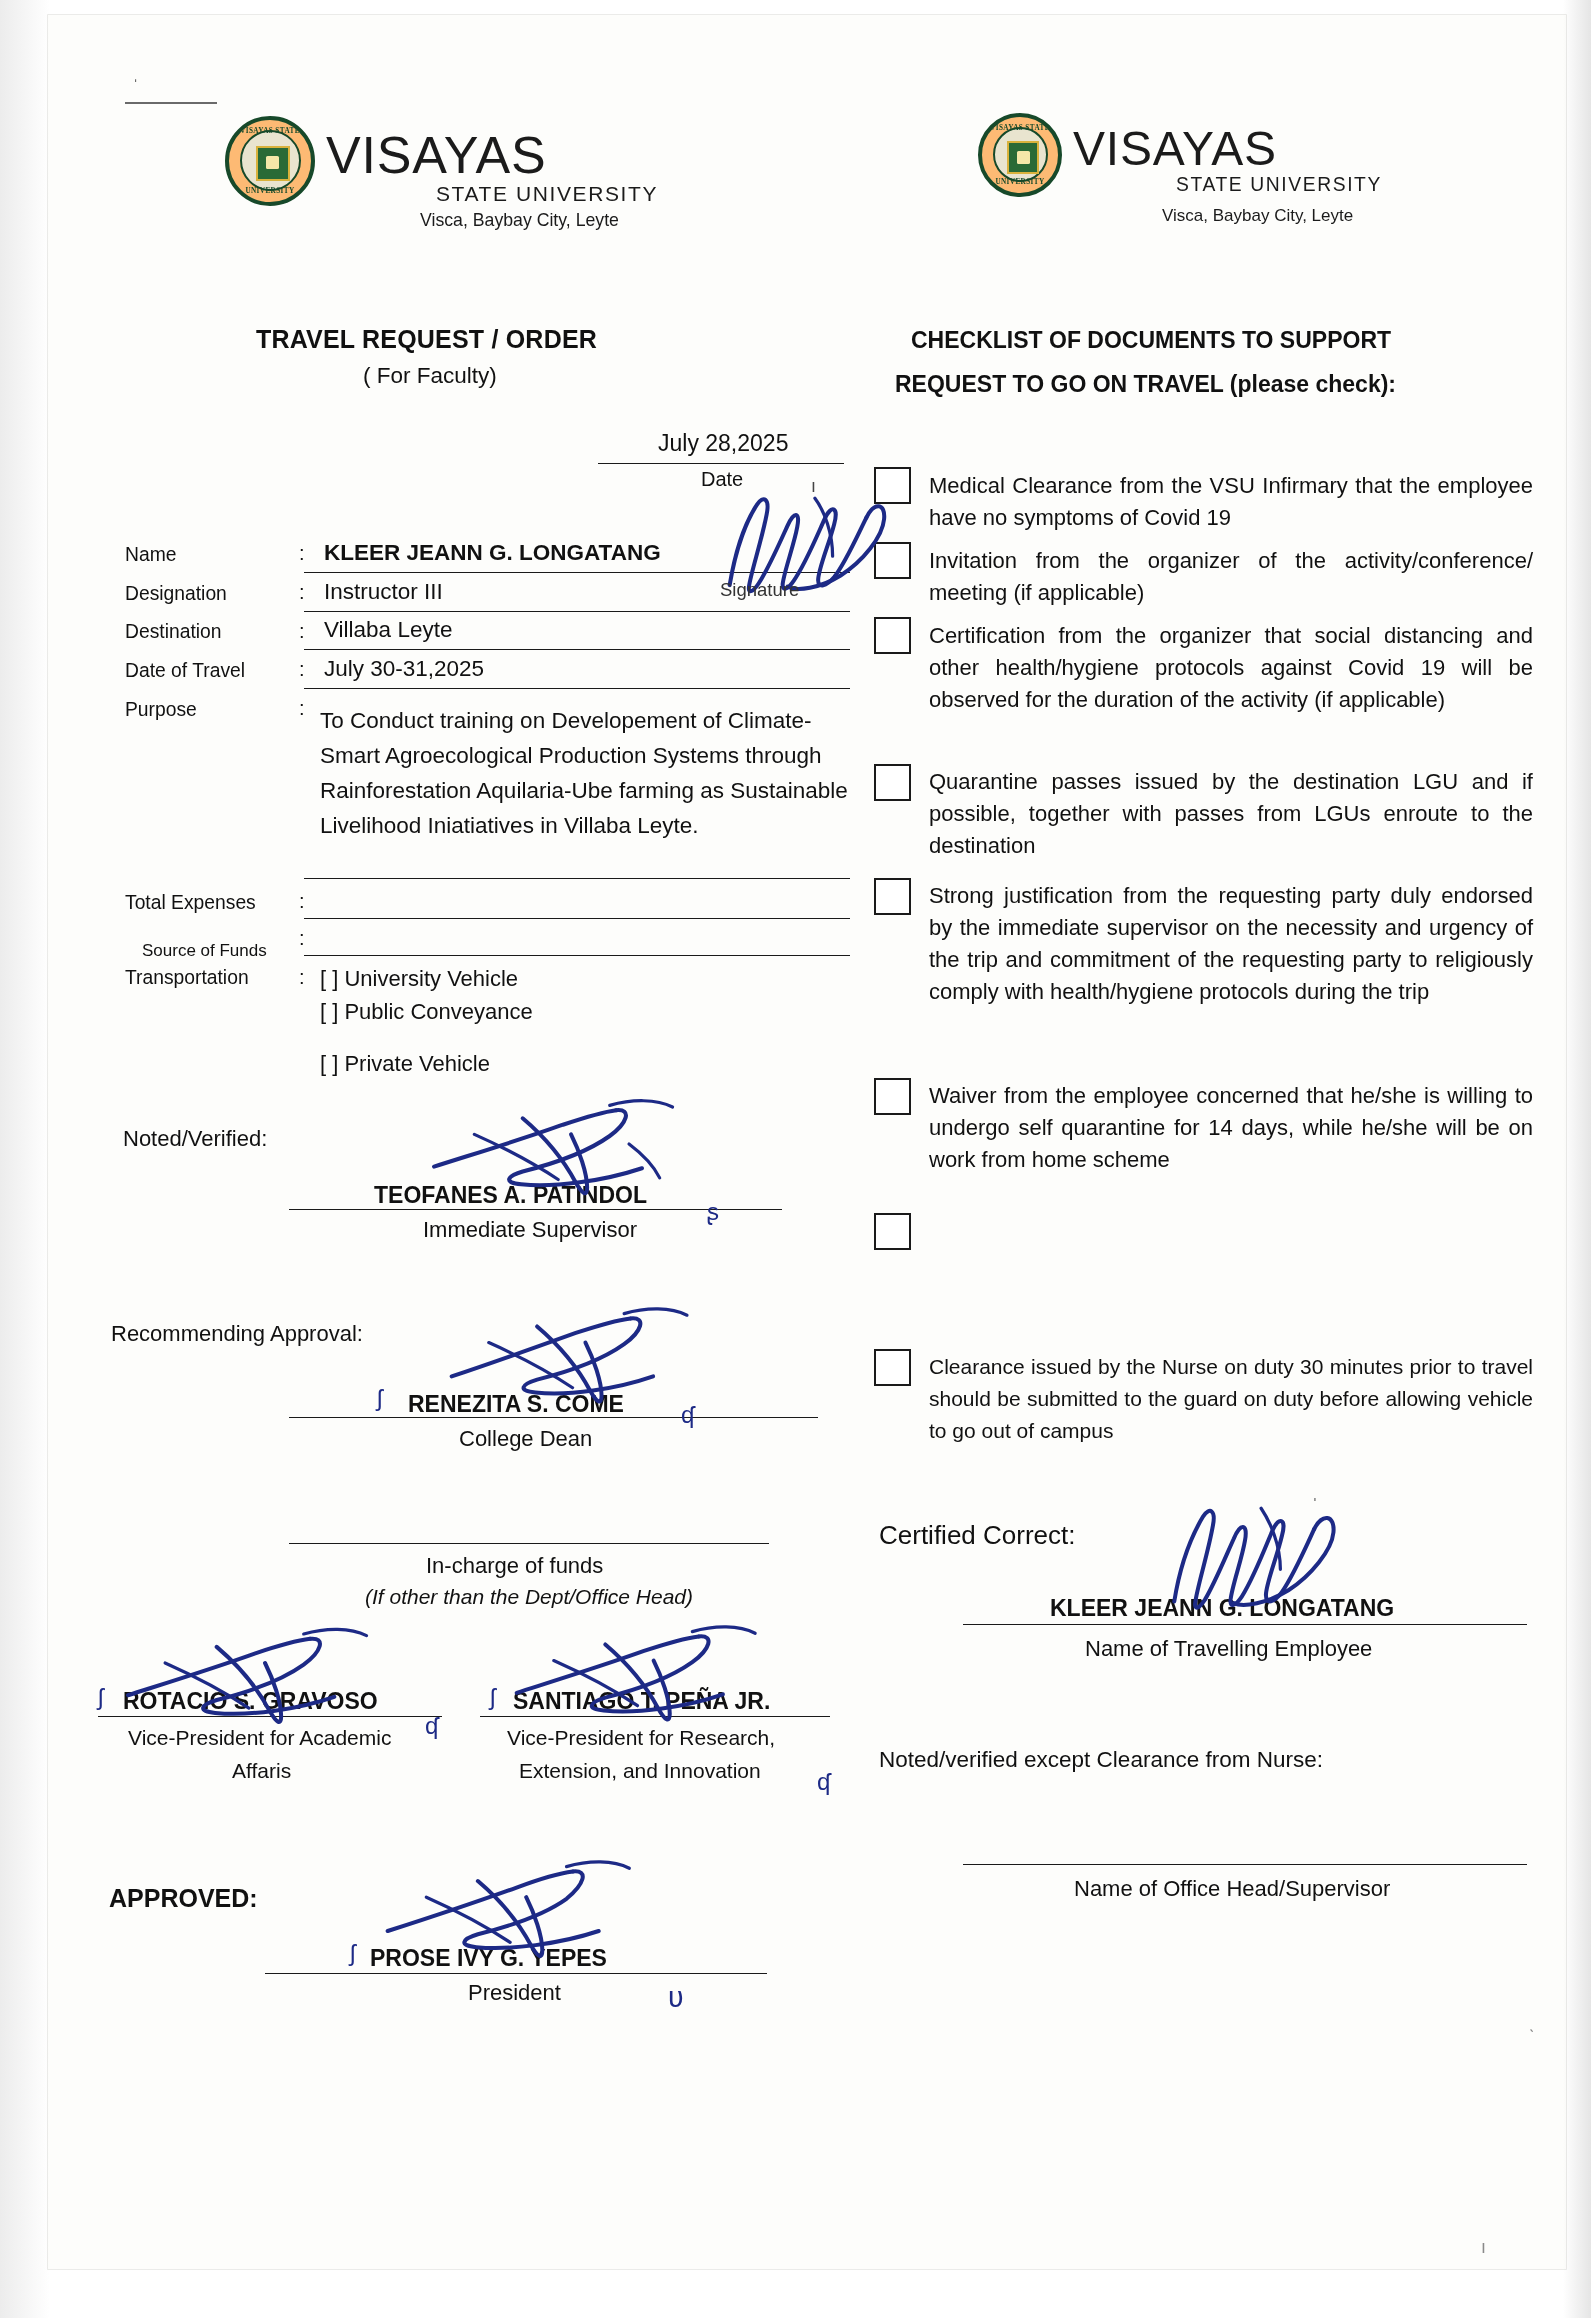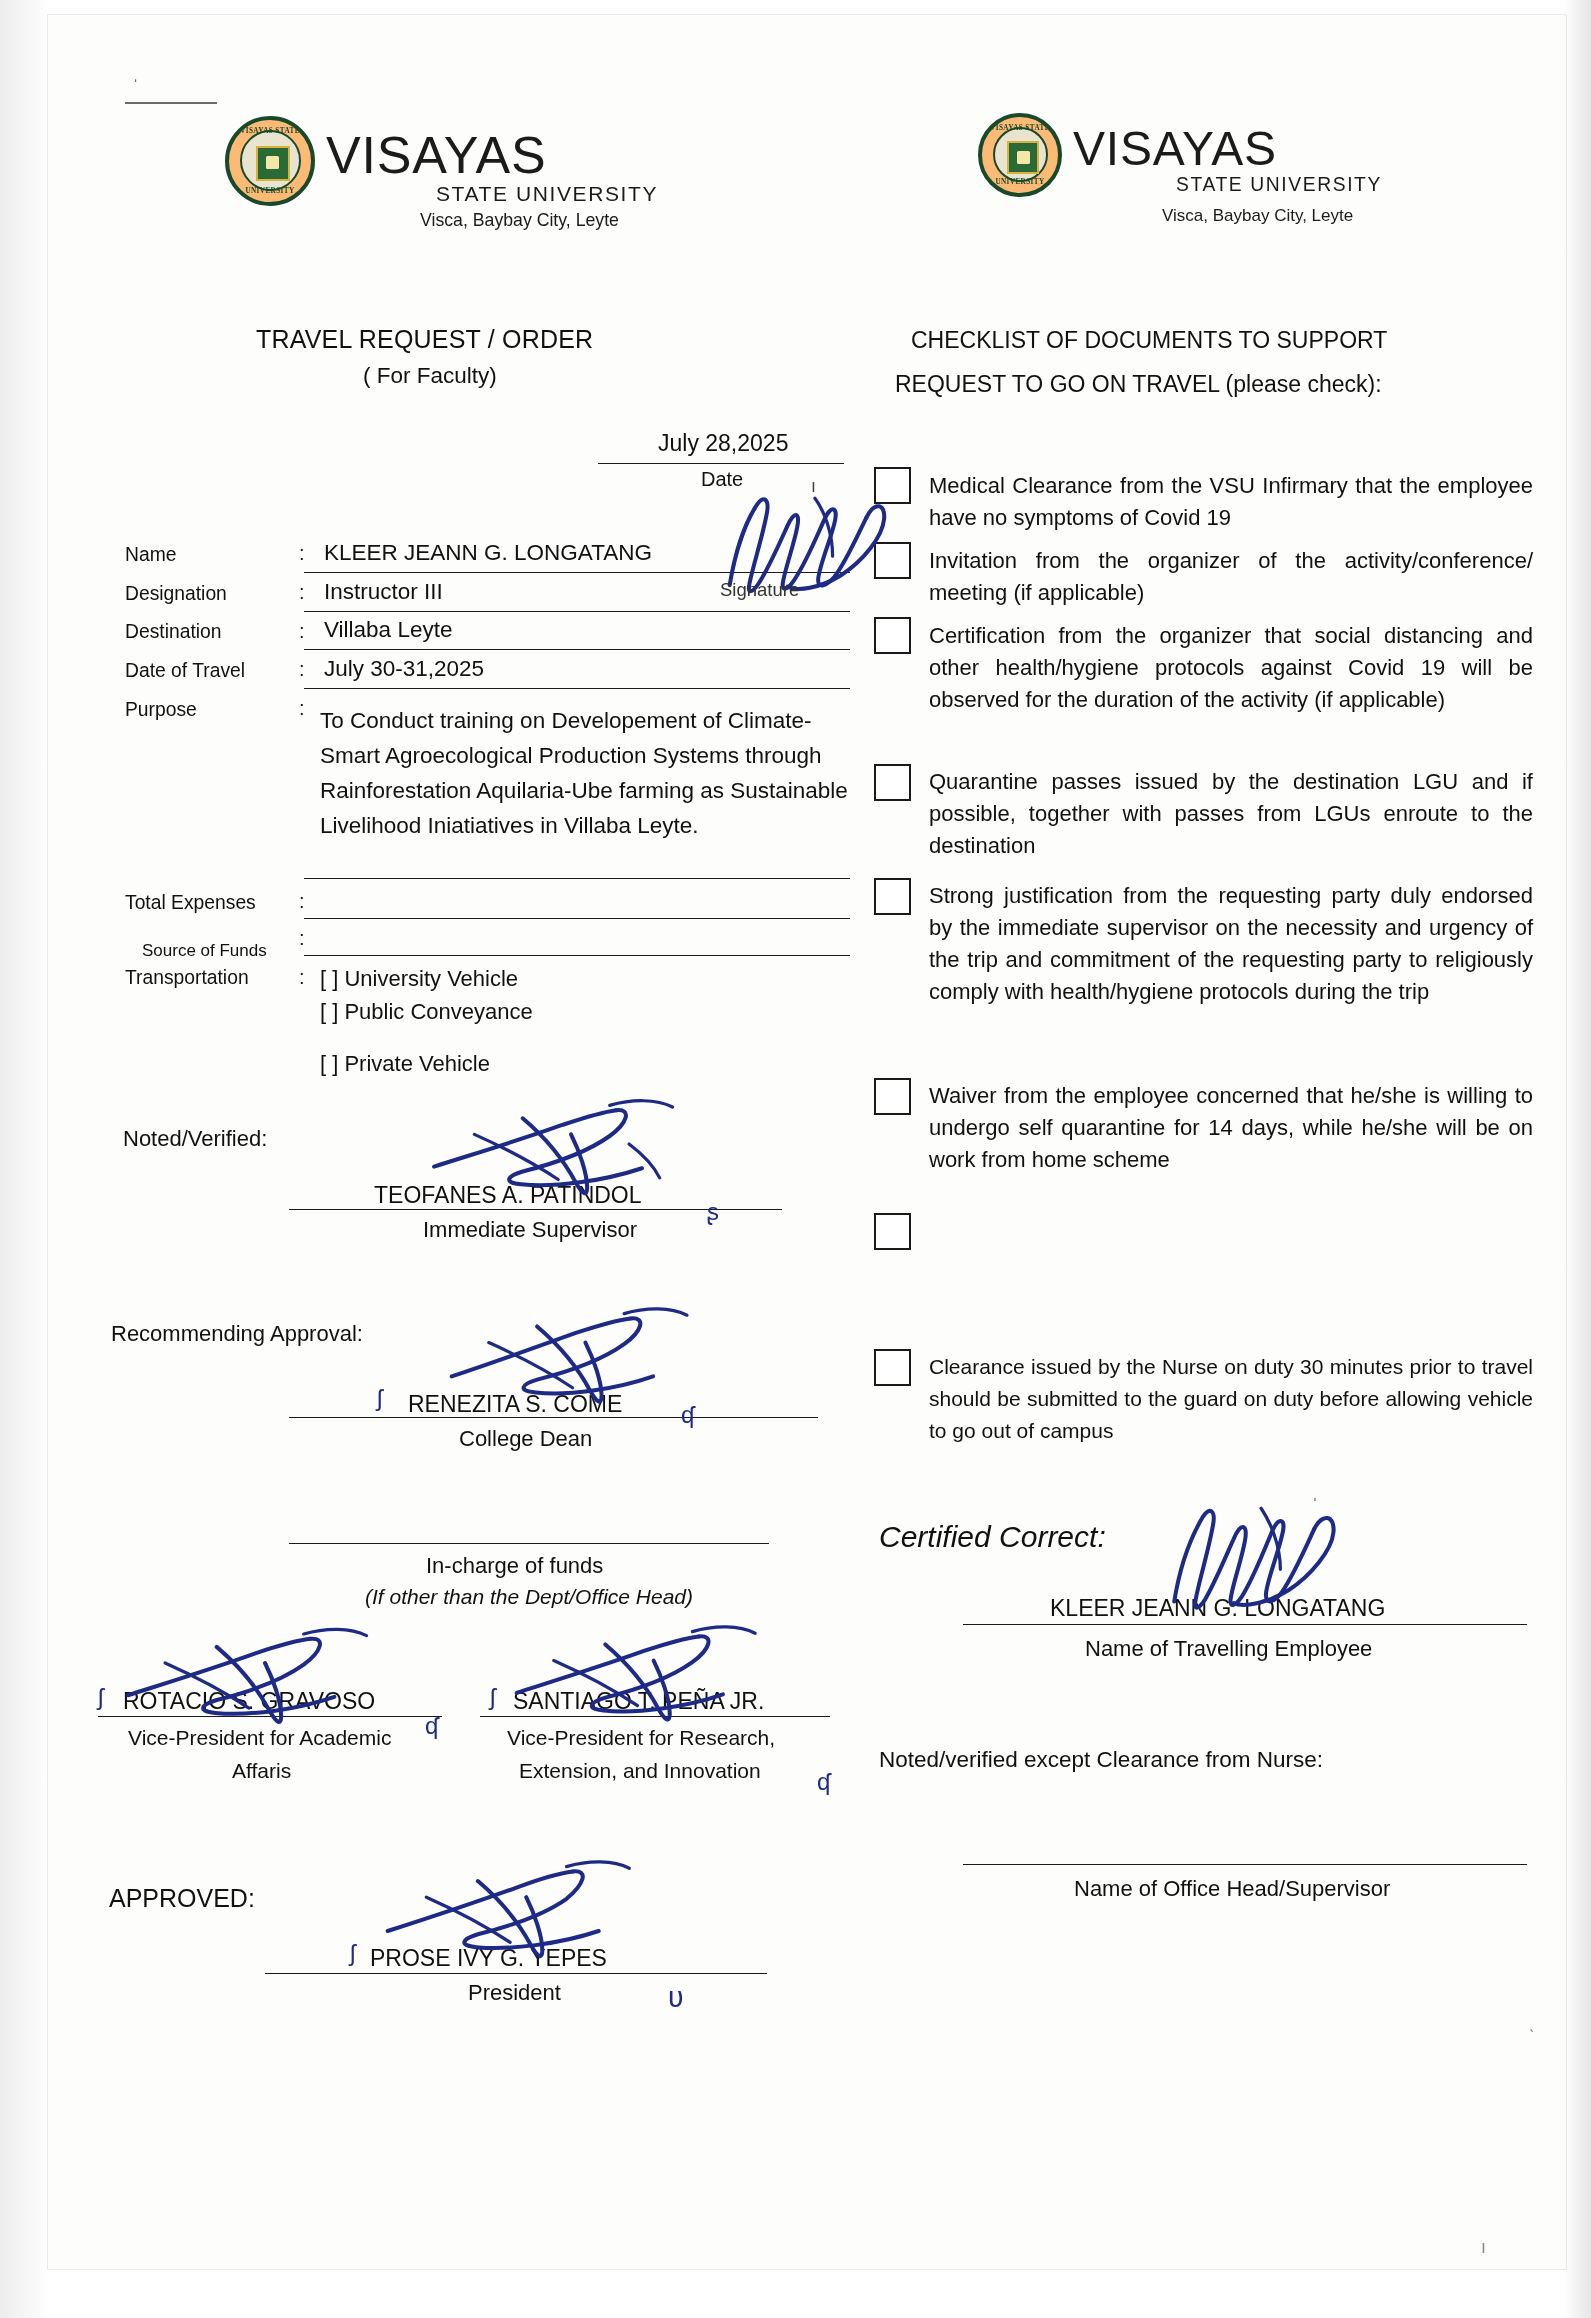--- a/index.html
+++ b/index.html
@@ -109,21 +109,21 @@
     white-space: nowrap;
   }
 
   
   .t {
     position: absolute;
     color: #111;
     white-space: nowrap;
   }
   .wrap { white-space: normal; }
-  .b { font-weight: normal; }
+  .b { font-weight: bold; }
   .i { font-style: italic; }
   .just { text-align: justify; }
 
   .rule {
     position: absolute;
     height: 0;
     border-bottom: 1.6px solid #1a1a1a;
   }
   .rule-thin {
     position: absolute;
@@ -281,21 +281,21 @@
     <div class="t wrap just" style="left:881px; top:865px; width:604px; font-size:22px; line-height:32px;">Strong justification from the requesting party duly endorsed by the immediate supervisor on the necessity and urgency of the trip and commitment of the requesting party to religiously comply with health/hygiene protocols during the trip</div>
 
     <div class="checkbox" style="left:826px; top:1063px;"></div>
     <div class="t wrap just" style="left:881px; top:1065px; width:604px; font-size:22px; line-height:32px;">Waiver from the employee concerned that he/she is willing to undergo self quarantine for 14 days, while he/she will be on work from home scheme</div>
 
     <div class="checkbox" style="left:826px; top:1198px;"></div>
 
     <div class="checkbox" style="left:826px; top:1334px;"></div>
     <div class="t wrap just" style="left:881px; top:1336px; width:604px; font-size:21px; line-height:32px;">Clearance issued by the Nurse on duty 30 minutes prior to travel should be submitted to the guard on duty before allowing vehicle to go out of campus</div>
 
-    <div class="t" style="left:831px; top:1505px; font-size:30px;font-style:italic;">Certified Correct:</div>
+    <div class="t" style="left:831px; top:1505px; font-size:26px;">Certified Correct:</div>
     <div class="rule" style="left:915px; top:1609px; width:564px;"></div>
     <div class="t b" style="left:1002px; top:1580px; font-size:23px;">KLEER JEANN G. LONGATANG</div>
     <div class="t" style="left:1037px; top:1621px; font-size:22px;">Name of Travelling Employee</div>
 
     <div class="t" style="left:831px; top:1732px; font-size:22.5px;">Noted/verified except Clearance from Nurse:</div>
     <div class="rule" style="left:915px; top:1849px; width:564px;"></div>
     <div class="t" style="left:1026px; top:1861px; font-size:22px;">Name of Office Head/Supervisor</div>
 
     <div class="sig" style="left:672px; top:475px;">
       <svg width="185" height="113" viewBox="0 0 230 140">

